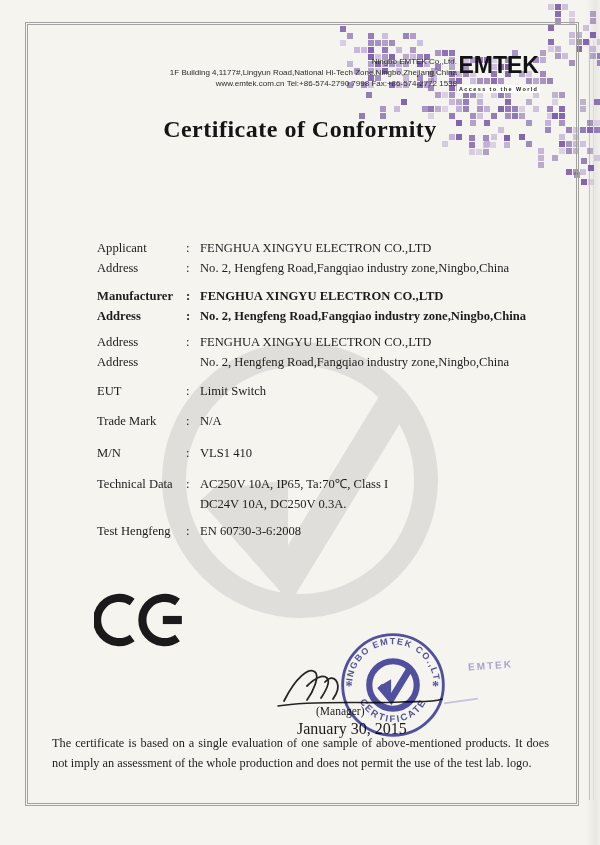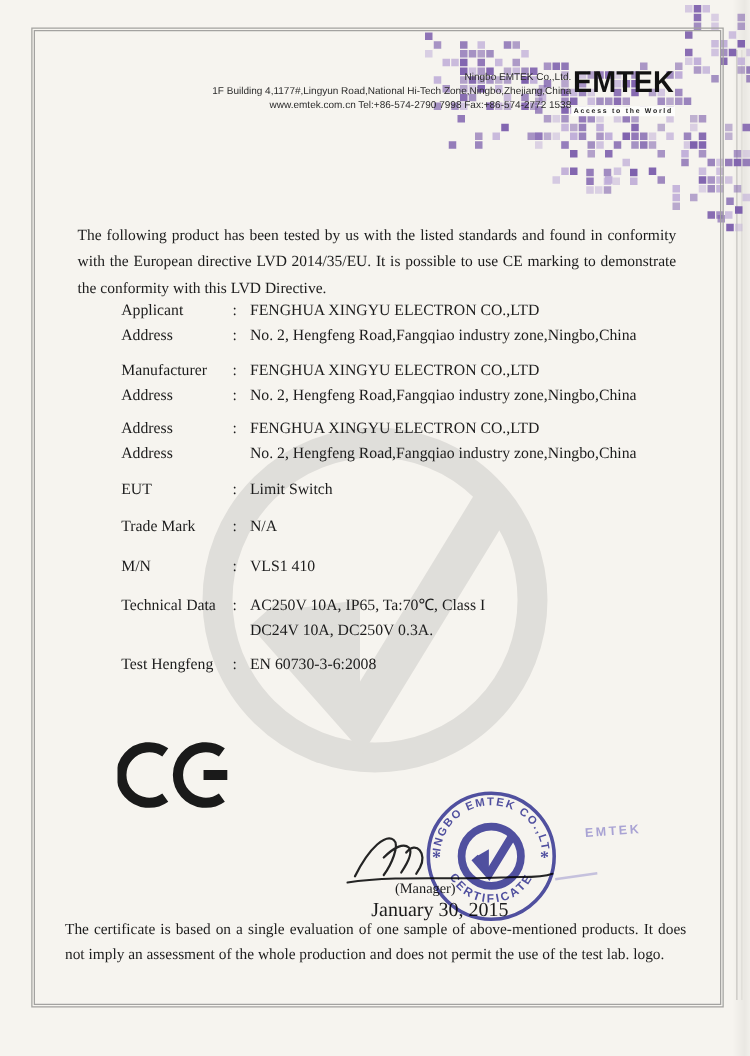--- a/index.html
+++ b/index.html
@@ -36,21 +36,21 @@
     text-align:justify;z-index:6;}
   .footer-par{position:absolute;left:52px;top:733px;width:497px;font-size:12.3px;line-height:20px;
     text-align:justify;z-index:6;}
   
   .fields{position:absolute;left:97px;top:238px;width:446px;z-index:6;font-size:12.6px;}
   .fgroup{margin-top:0;}
   .frow{display:flex;line-height:20px;}
   .frow .lbl{flex:0 0 89px;}
   .frow .col{flex:0 0 14px;}
   .frow .val{flex:1;}
-  .mt8{margin-top:8px;} .mt6{margin-top:6px;} .mt9{margin-top:9px;}
+  .mt8{margin-top:8px;font-weight:bold;} .mt6{margin-top:6px;} .mt9{margin-top:9px;}
   .mt10{margin-top:10px;} .mt12{margin-top:12px;} .mt11{margin-top:11px;} .mt7{margin-top:7px;}
   
   .ce{position:absolute;left:94px;top:591px;z-index:6;}
   
   .sig{position:absolute;left:276px;top:659px;z-index:7;}
   .sig-role{position:absolute;left:316px;top:705px;font-size:11.5px;z-index:7;}
   .sig-date{position:absolute;left:297px;top:720px;font-size:16px;z-index:7;}
   
   .stamp{position:absolute;left:336px;top:628px;z-index:8;opacity:0.88;mix-blend-mode:multiply;}
   .ghost{position:absolute;left:468px;top:660px;z-index:5;
@@ -328,22 +328,22 @@
     <div>Ningbo EMTEK Co.,Ltd.</div>
     <div>1F Building 4,1177#,Lingyun Road,National Hi-Tech Zone,Ningbo,Zhejiang,China</div>
     <div>www.emtek.com.cn  Tel:+86-574-2790 7998  Fax:+86-574-2772 1538</div>
   </div>
 
   <div class="logo">
     <div class="logo-text">EMTEK</div>
     <div class="logo-tagline">Access to the World</div>
   </div>
 
-
-  <div class="intro">The following product has been tested by us with the listed standards and found in conformity with the European directive LVD 2014/35/EU. It is possible to use CE marking to demonstrate the conformity with this LVD Directive.</div>
+  <div class="title">Certificate of Conformity</div>
+
 
   <div class="fields">
     <div class="fgroup">
       <div class="frow">
         <span class="lbl">Applicant</span>
           <span class="col">:</span>
           <span class="val">FENGHUA XINGYU ELECTRON CO.,LTD</span>
       </div>
       <div class="frow">
         <span class="lbl">Address</span>

